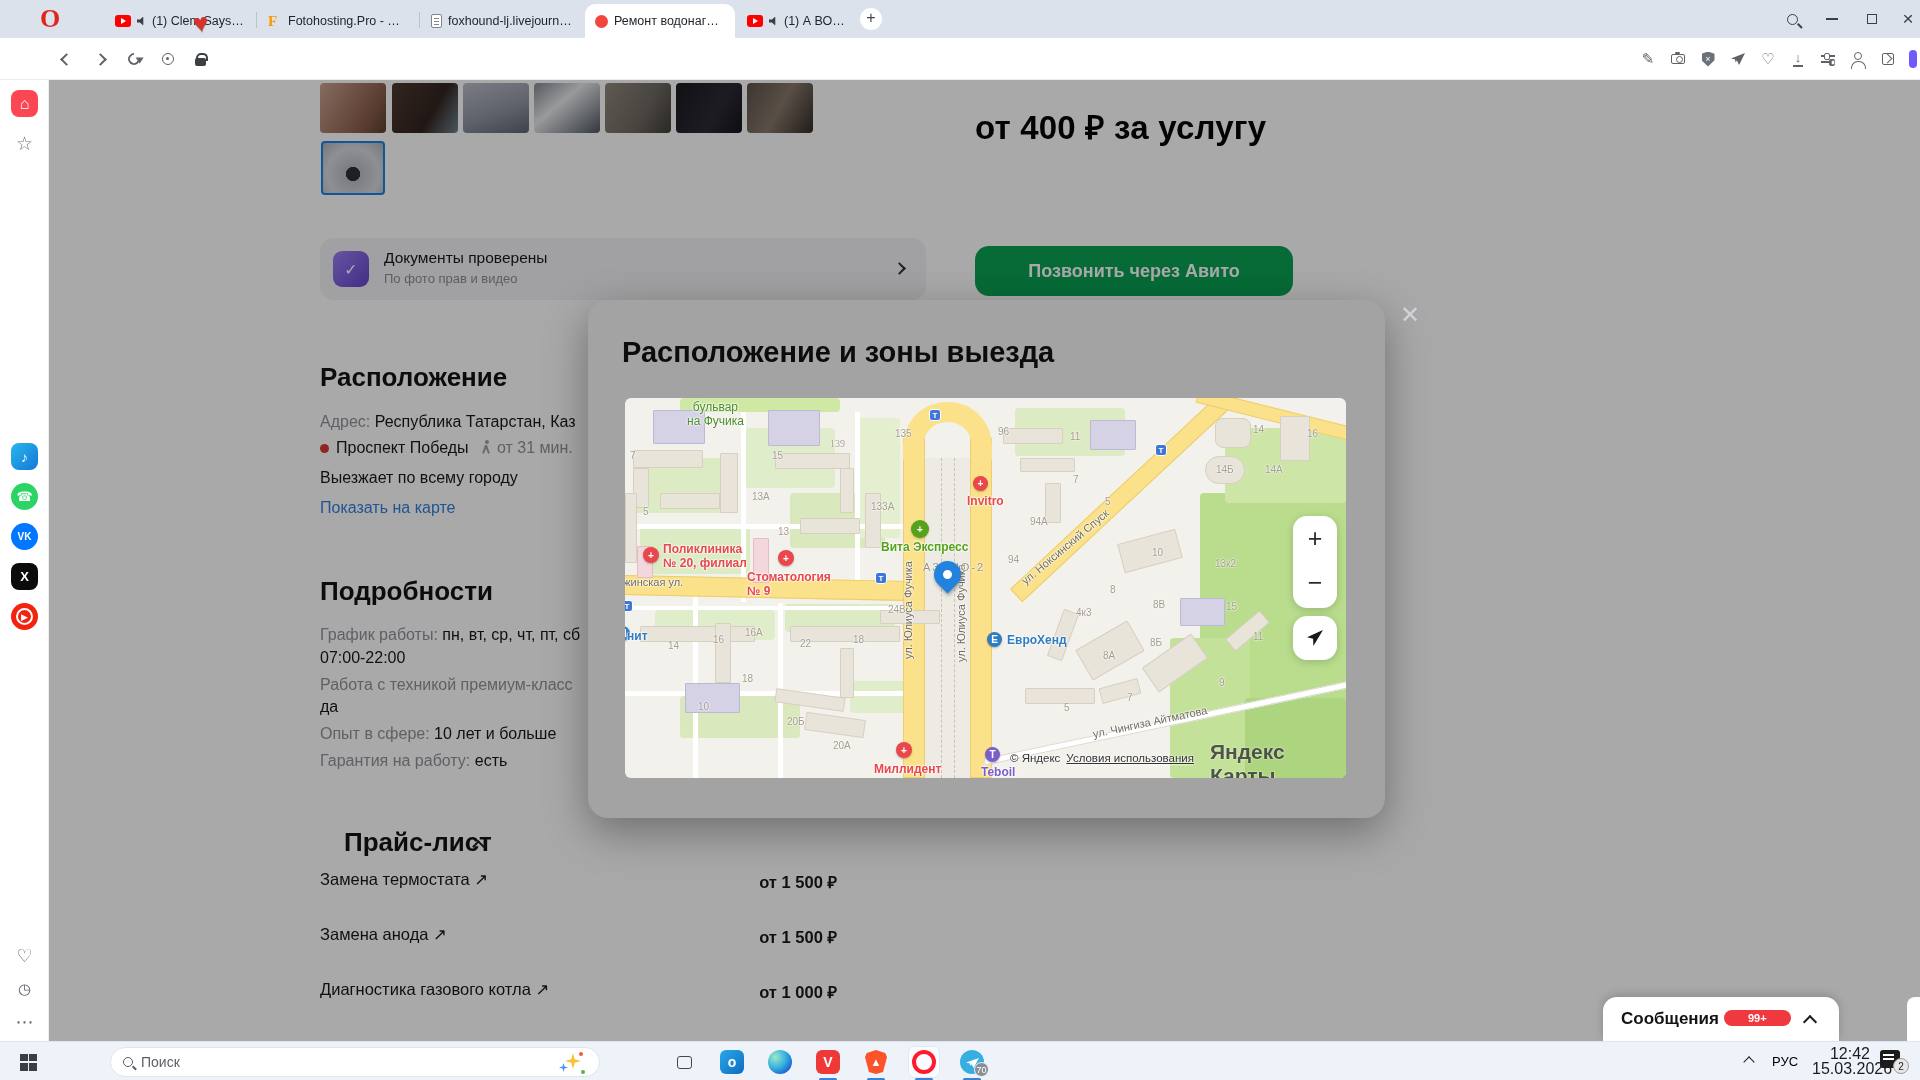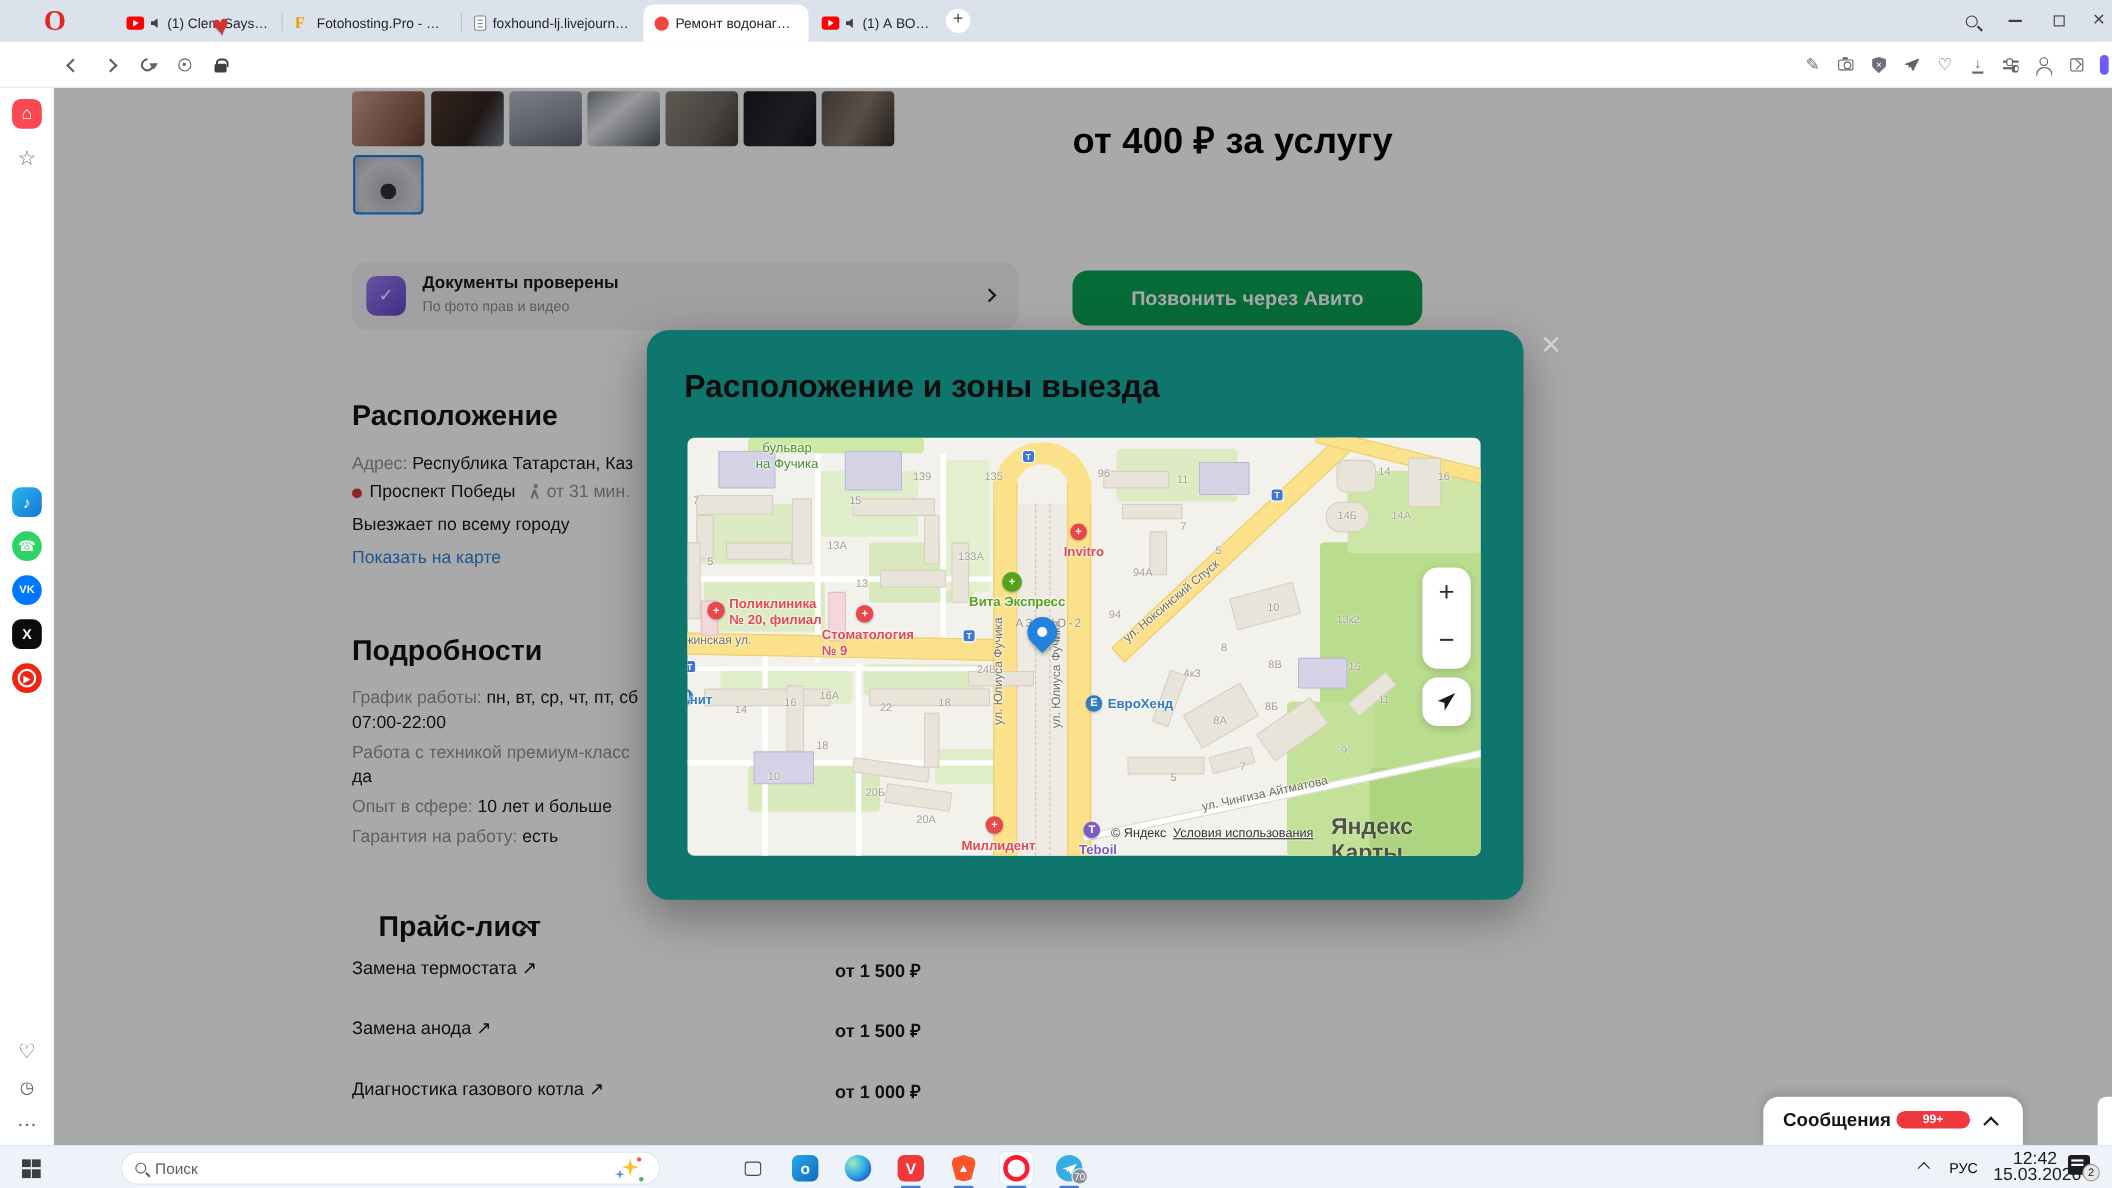--- a/index.html
+++ b/index.html
@@ -79,41 +79,41 @@
   .ph1{background:linear-gradient(120deg,#caa08e,#8a5c47 70%,#5b3c2c);} 
   .ph2{background:linear-gradient(120deg,#4a342a,#2e201a 60%,#6e818c);} 
   .ph3{background:linear-gradient(160deg,#b9bcc6,#8f93a1 55%,#5d616e);} 
   .ph4{background:linear-gradient(140deg,#7e868c,#e6e8ea 40%,#4b5258);} 
   .ph5{background:linear-gradient(120deg,#8d8579,#6b655c 60%,#3e3a34);} 
   .ph6{background:linear-gradient(120deg,#17151a,#2a2730 60%,#101014);} 
   .ph7{background:linear-gradient(120deg,#5a4f45,#857567 50%,#2f2922);} 
   .ph-sel { position:absolute; width:64px; height:54px; border:2px solid #1581e6; border-radius:4px; background:radial-gradient(circle at 50% 62%, #2b2b2f 16%, #b9bdc2 17%, #d6d9dd 60%, #aeb2b8); }
   .docs { position:absolute; left:271px; top:158px; width:606px; height:62px; background:#f3f3f4; border-radius:14px; }
   .docs-ico { position:absolute; left:13px; top:13px; width:36px; height:36px; border-radius:9px; background:linear-gradient(135deg,#9a7cf0,#5f43c9); color:#fff; font-size:16px; display:flex; align-items:center; justify-content:center; }
-  .docs-title { position:absolute; left:64px; top:11px; font-size:15.5px; font-weight:bold; color:#141414; }
+  .docs-title { position:absolute; left:64px; top:11px; font-size:15.5px; font-weight:normal; color:#141414; }
   .docs-sub { position:absolute; left:64px; top:33px; font-size:13px; color:#8b8b90; }
   .docs-chev { position:absolute; right:22px; top:26px; width:9px; height:9px; border-right:2px solid #2b2b2b; border-top:2px solid #2b2b2b; transform:rotate(45deg); }
   .price-h { position:absolute; left:926px; top:24px; font-size:33px; font-weight:bold; color:#000; letter-spacing:.2px; }
   .callbtn { position:absolute; left:926px; top:166px; width:318px; height:50px; border-radius:14px; background:#05a04f; color:#fff; font-size:18px; font-weight:bold; display:flex; align-items:center; justify-content:center; border:none; }
   .h2 { position:absolute; font-size:26px; font-weight:bold; color:#0f0f10; }
   .pl-chev { position:absolute; width:9px; height:9px; border-left:2.4px solid #1a1a1a; border-top:2.4px solid #1a1a1a; transform:rotate(45deg); }
   .line16 { position:absolute; font-size:16px; color:#141414; }
   .graylbl { color:#8f8f97; }
   .metro-dot { position:absolute; width:9px; height:9px; border-radius:50%; background:#d6372f; }
   .walk { position:absolute; width:10px; height:14px; }
   .walk::before { content:''; position:absolute; left:3.5px; top:0; width:4px; height:4px; border-radius:50%; background:#9aa0a6; }
   .walk::after { content:''; position:absolute; left:1px; top:4.5px; width:8px; height:9px; background:#9aa0a6; clip-path:polygon(40% 0,60% 0,100% 100%,75% 100%,50% 45%,25% 100%,0 100%); }
   .link { color:#2f7ddb; }
   .prow-name { position:absolute; left:271px; font-size:16.5px; color:#141414; }
   .prow-price { position:absolute; width:200px; left:588px; text-align:right; font-size:16.5px; font-weight:bold; color:#141414; }
 
   .overlay { position:absolute; left:0; top:0; width:1871px; height:961px; background:rgba(10,10,12,.35); }
 
   
-  .modal { position:absolute; left:539px; top:220px; width:797px; height:518px; background:#0f766e; border-radius:20px; box-shadow:0 14px 44px rgba(0,0,0,.35); }
+  .modal { position:absolute; left:539px; top:220px; width:797px; height:518px; background:#a3a3a3; border-radius:20px; box-shadow:0 14px 44px rgba(0,0,0,.35); }
   .modal-title { position:absolute; left:34px; top:36px; font-size:29px; font-weight:bold; color:#0c0c0d; }
   .close-x { position:absolute; left:1348px; top:222px; width:26px; height:26px; color:#cfd3d8; font-size:24px; line-height:26px; text-align:center; }
 
   
   .map { position:absolute; left:37px; top:98px; width:721px; height:380px; background:#f2f1ec; border-radius:6px; overflow:hidden; }
   .mlay { position:absolute; left:0; top:0; width:100%; height:100%; }
   .green { position:absolute; border-radius:4px; }
   .road { position:absolute; background:#fbe189; border:1px solid #eccd6f; }
   .wroad { position:absolute; background:#ffffff; }
   .bld { position:absolute; background:#e9e4da; border:1px solid #d7cfc0; border-radius:1px; }
@@ -419,21 +419,21 @@
             <div class="bld" style="left: 520px; top: 250px; width: 60px; height: 30px; transform: rotate(-35deg);"></div>
             <div class="bld" style="left: 475px; top: 285px; width: 40px; height: 16px; transform: rotate(-15deg);"></div>
             <div class="bld" style="left: 400px; top: 290px; width: 70px; height: 16px;"></div>
             <div class="bld purple" style="left: 555px; top: 200px; width: 45px; height: 28px;"></div>
             <div class="bld" style="left: 600px; top: 225px; width: 45px; height: 16px; transform: rotate(-40deg);"></div>
           </div>
 
         <div class="mlay" id="map-labels">
             <span class="m-num" style="left: 5px; top: 52px;">7</span>
             <span class="m-num" style="left: 147px; top: 52px;">15</span>
-            <span class="m-num" style="left: 205px; top: 30px;">139</span>
+            <span class="m-num" style="left: 205px; top: 40px; font-family: Liberation Serif, serif;">139</span>
             <span class="m-num" style="left: 127px; top: 93px;">13А</span>
             <span class="m-num" style="left: 246px; top: 103px;">133А</span>
             <span class="m-num" style="left: 270px; top: 30px;">135</span>
             <span class="m-num" style="left: 18px; top: 108px;">5</span>
             <span class="m-num" style="left: 153px; top: 128px;">13</span>
             <span class="m-num" style="left: 373px; top: 28px;">96</span>
             <span class="m-num" style="left: 445px; top: 33px;">11</span>
             <span class="m-num" style="left: 448px; top: 76px;">7</span>
             <span class="m-num" style="left: 480px; top: 98px;">5</span>
             <span class="m-num" style="left: 405px; top: 118px;">94А</span>

